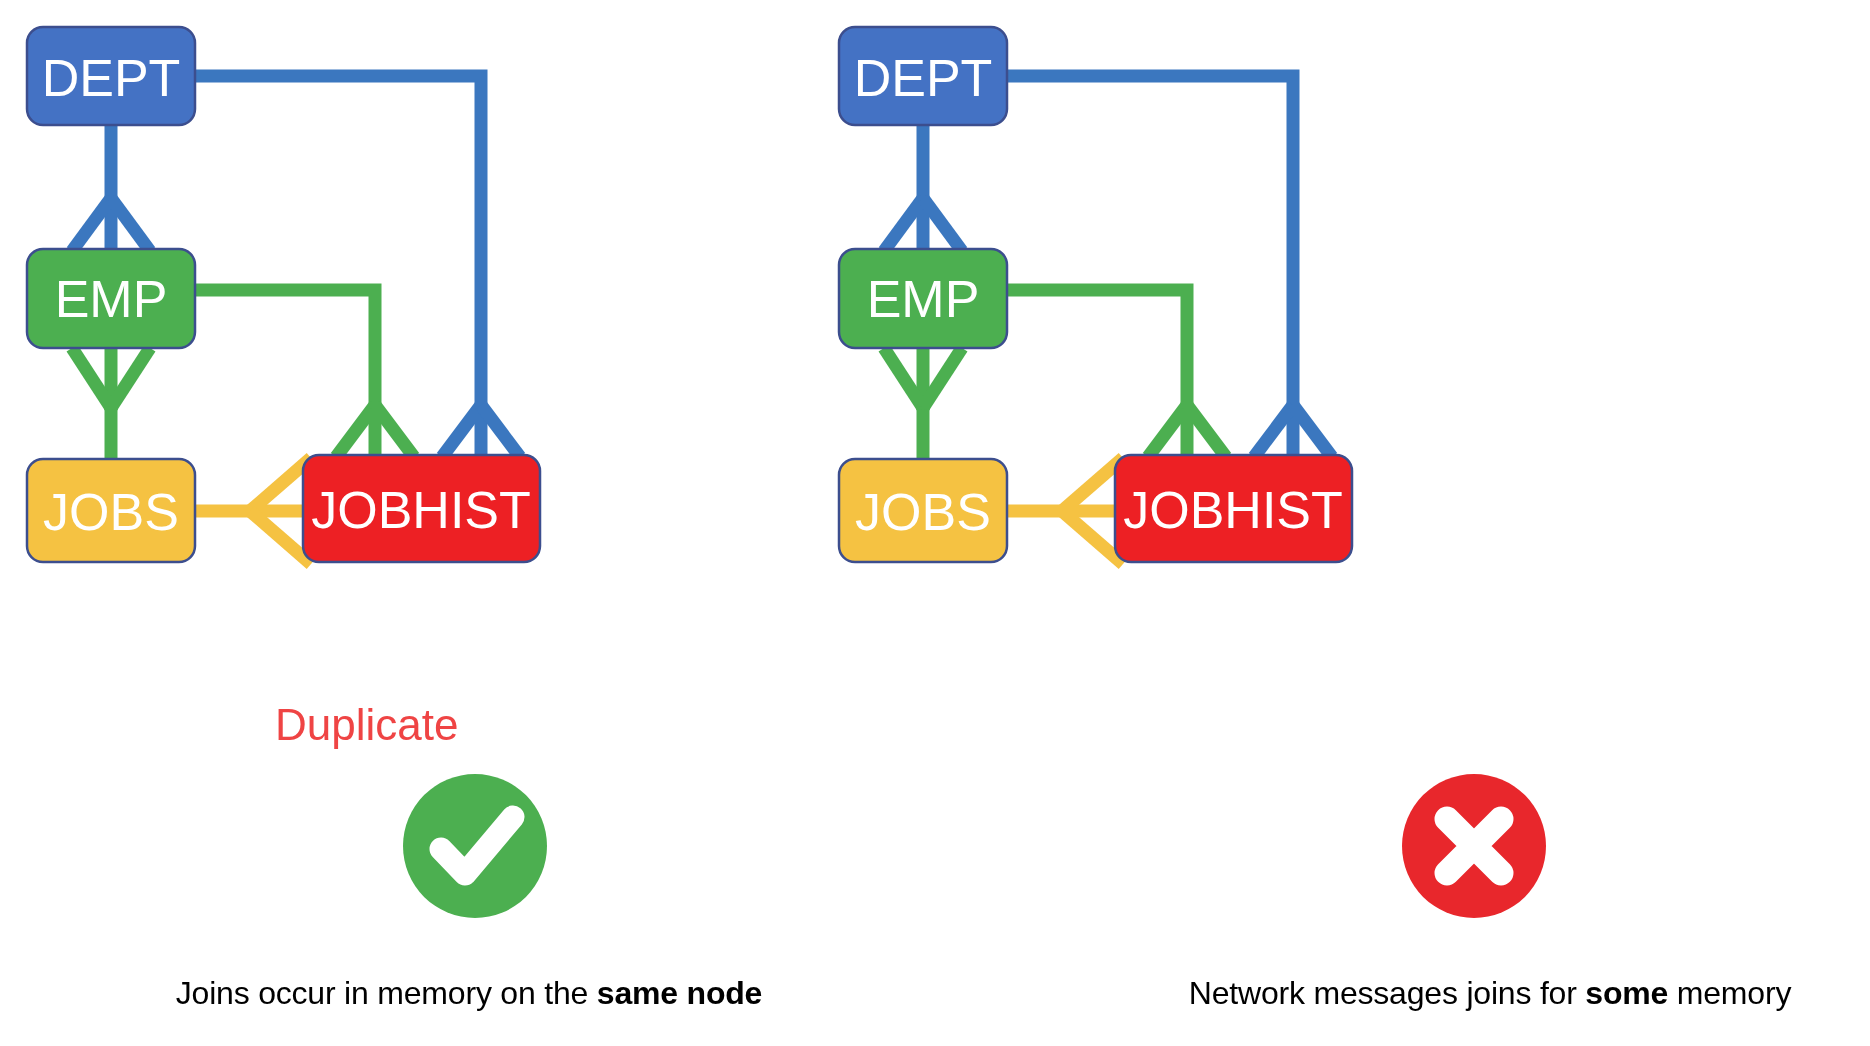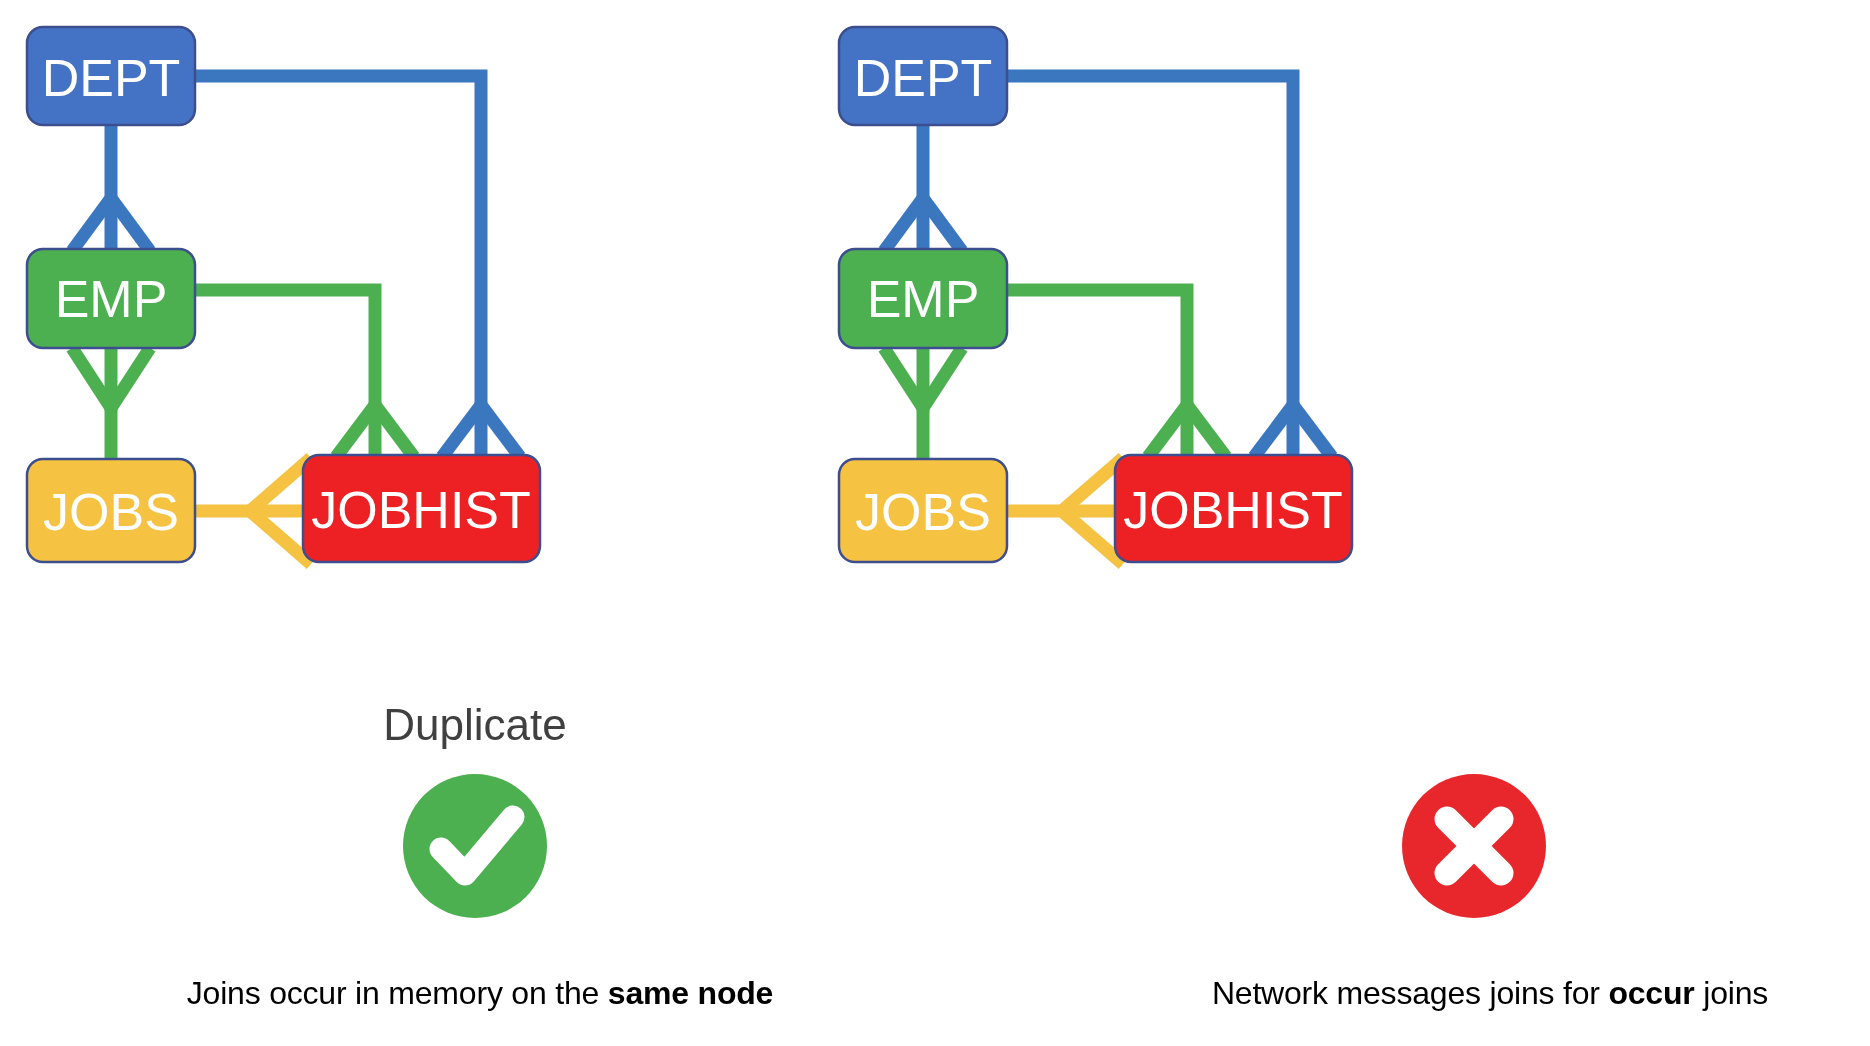--- a/index.html
+++ b/index.html
@@ -5,21 +5,21 @@
   html,body{margin:0;padding:0;background:#ffffff;}
   body{width:1870px;height:1046px;overflow:hidden;
        font-family:"Liberation Sans","DejaVu Sans",sans-serif;}
   #stage{position:relative;width:1870px;height:1046px;background:#fff;}
   svg.diagram{position:absolute;left:0;top:0;width:1870px;height:1046px;}
   .boxlabel{
     fill:#ffffff;font-family:"Liberation Sans","DejaVu Sans",sans-serif;
     font-size:52px;text-anchor:middle;dominant-baseline:central;
   }
   .modelabel{
-    position:absolute;text-align:center;font-size:44px;color:#404040;
+    position:absolute;text-align:left;font-size:44px;color:#ef4444;
     font-family:"Liberation Sans","DejaVu Sans",sans-serif;
     white-space:nowrap;
   }
   .caption{
     position:absolute;text-align:center;font-size:32px;color:#000;
     font-family:"Liberation Sans Narrow","Liberation Sans","DejaVu Sans",sans-serif;
     white-space:nowrap;letter-spacing:-0.2px;
   }
   .caption b{font-weight:bold;}
 </style>
@@ -152,21 +152,21 @@
 
     <g>
       <circle cx="1474" cy="846" r="72" fill="#E8272C"></circle>
       <path d="M1447 819 L1501 873 M1501 819 L1447 873" fill="none" stroke="#FFFFFF" stroke-width="25" stroke-linecap="round"></path>
     </g>
   </svg>
 
   <div class="modelabel" style="left:275px;top:700px;width:400px;">Duplicate</div>
 
 
-  <div class="caption" style="left:130px;top:975px;width:700px;">
+  <div class="caption" style="left:119px;top:975px;width:700px;">
     <span>Joins occur in memory on the </span><b>same node</b><span></span>
   </div>
 
   <div class="caption" style="left:1120px;top:975px;width:740px;">
-    <span>Network messages joins for </span><b>occur</b><span> joins</span>
+    <span>Network messages joins for </span><b>some</b><span> memory</span>
   </div>
 
 </div>
 
 </body></html>

